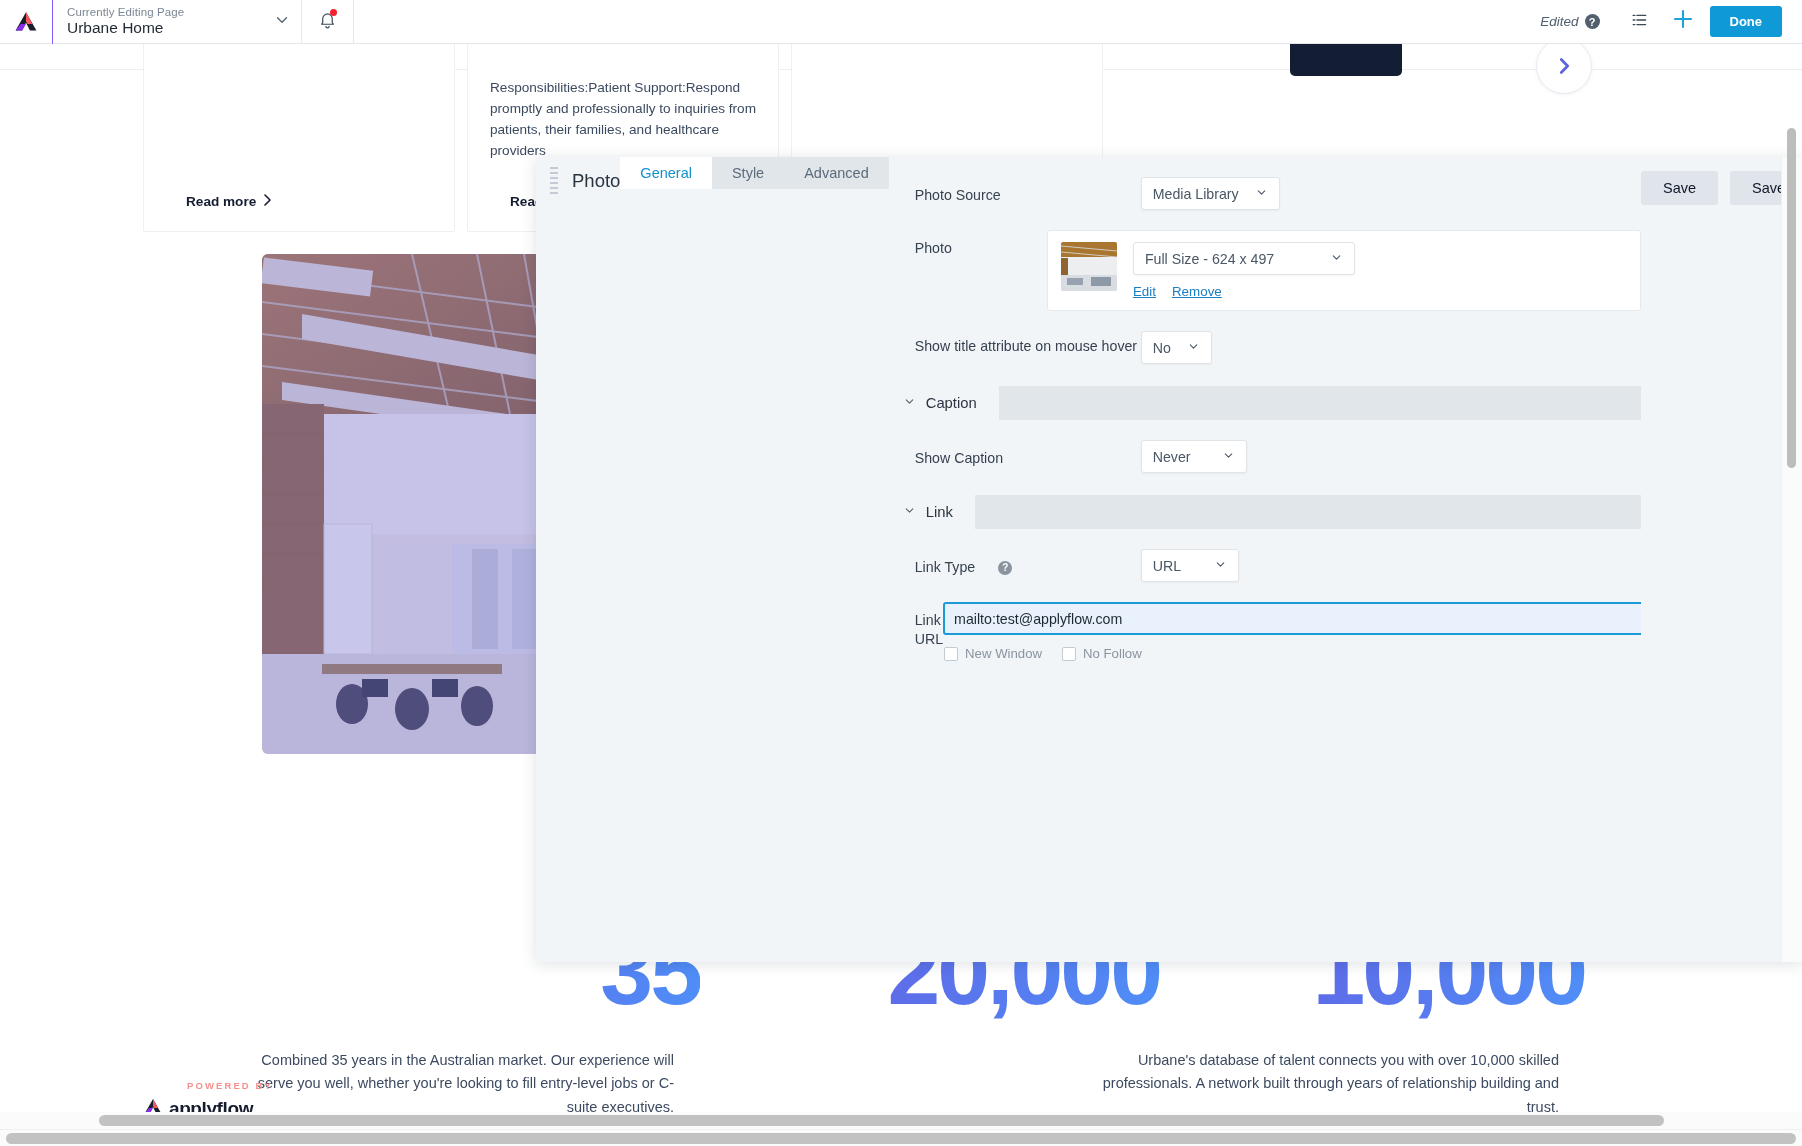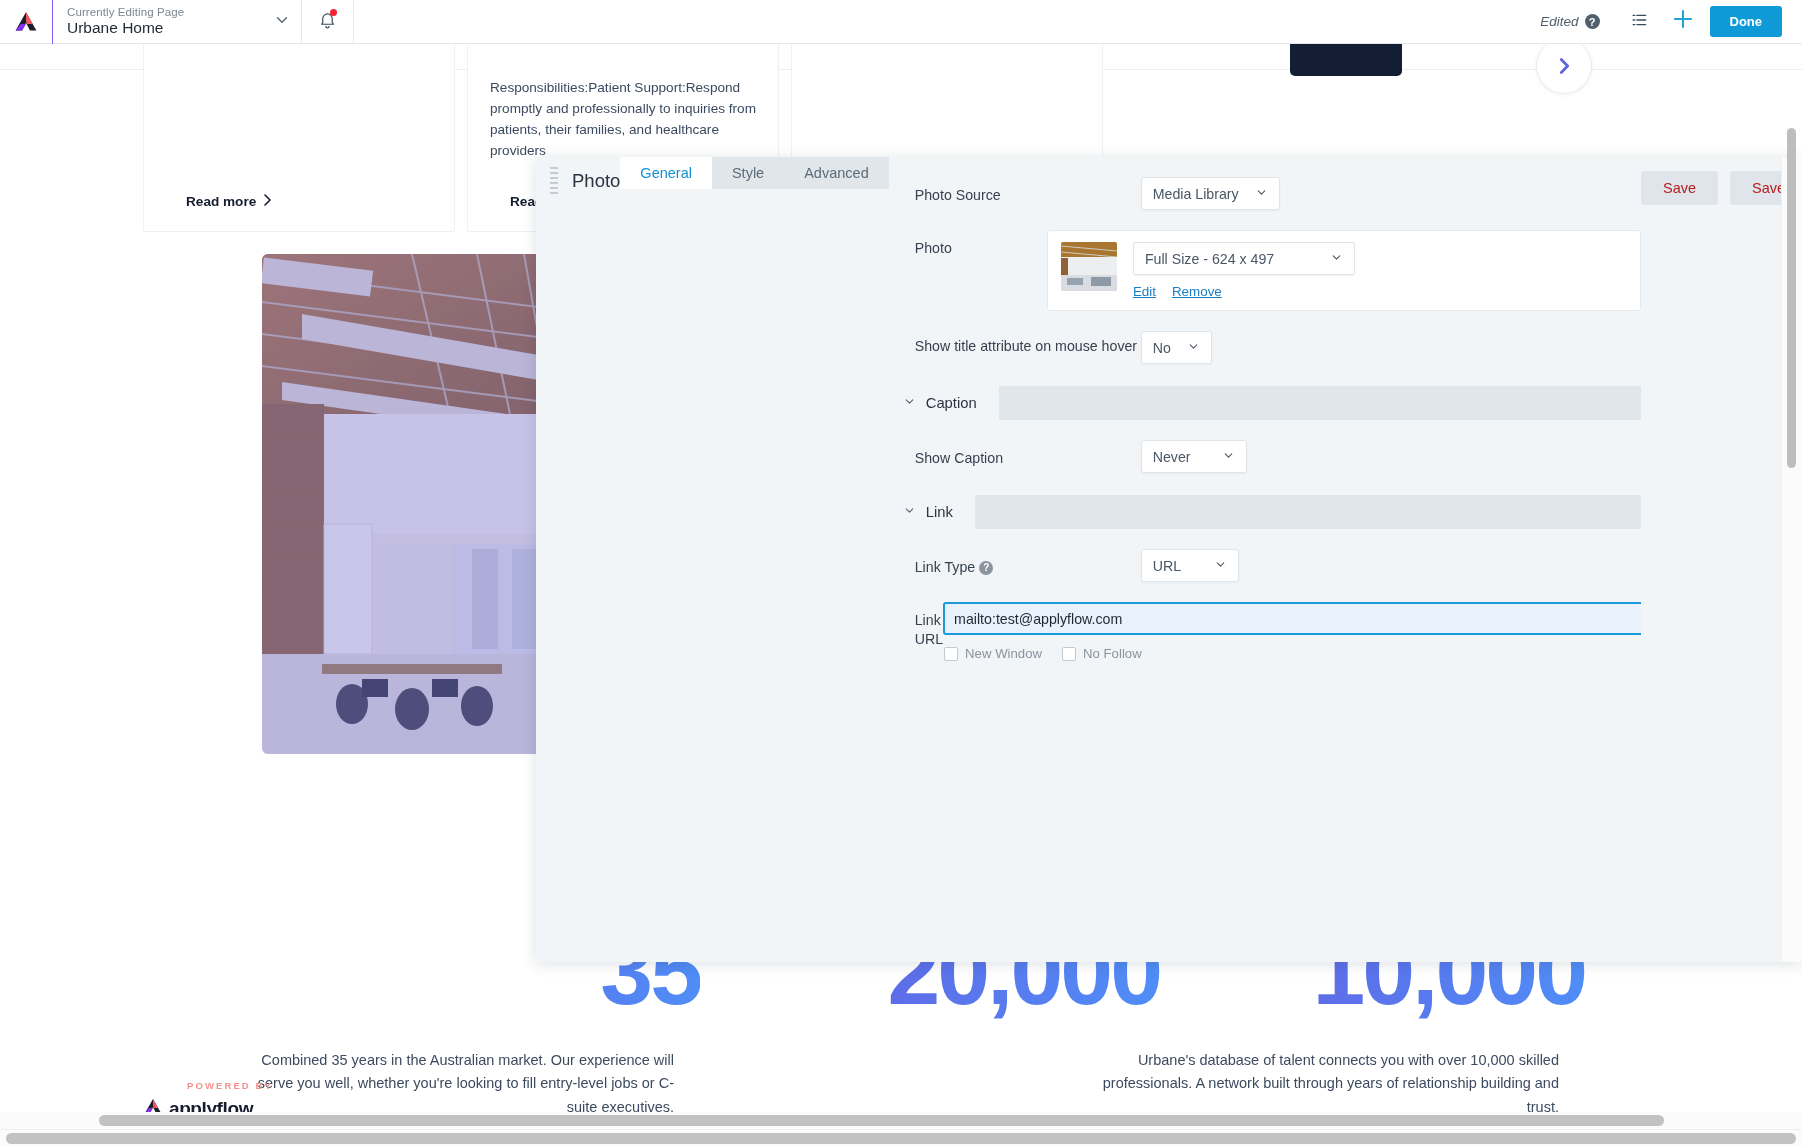--- a/index.html
+++ b/index.html
@@ -199,21 +199,21 @@
            color:#8a949f; font-weight:400; }
   .check .box {
     width:14px; height:14px; border:1px solid #c2cad2; background:#fff; border-radius:2px;
   }
 
   .panel-footer {
     height:62px; display:flex; align-items:center; justify-content:flex-end;
     gap:12px; padding-right:0px; background:#f1f5f8;
   }
   .btn-grey {
-    background:#dfe5ea; color:#b91c1c; font-size:14.5px; border:none;
+    background:#dfe5ea; color:#0f172a; font-size:14.5px; border:none;
     padding: 9px 22px; border-radius:3px; cursor:pointer;text-align:center;
   }
 
   
   .panel-sb {
     position:absolute; right:6px; top:128px; width:9px; height:340px;
     background:#bdbdbd; border-radius:5px; z-index:70;
   }
   .panel-sb-track {
     position:absolute; right:0px; top:157px; width:21px; height:805px;
@@ -540,21 +540,21 @@
           <span class="caret">
             <svg width="13" height="13" viewBox="0 0 24 24" fill="none">
                 <path d="M6 9l6 6 6-6" stroke="#54616e" stroke-width="2" stroke-linecap="round" stroke-linejoin="round"></path>
               </svg>
           </span>
           <span>Link</span>
         </div>
       </div>
 
       <div class="row">
-        <div class="row-label" style="display:flex;align-items:center;gap:4px">
+        <div class="row-label" style="display:flex;align-items:center;gap:23px">
           <span>Link Type</span>
           <span class="help-dot" style="background:#8a949f;width:14px;height:14px;font-size:10px">?</span>
         </div>
         <div class="select" style="width:98px">
           <span class="cv">URL</span>
           <span>
             <svg width="13" height="13" viewBox="0 0 24 24" fill="none">
                 <path d="M6 9l6 6 6-6" stroke="#4a5766" stroke-width="2" stroke-linecap="round" stroke-linejoin="round"></path>
               </svg>
           </span>

